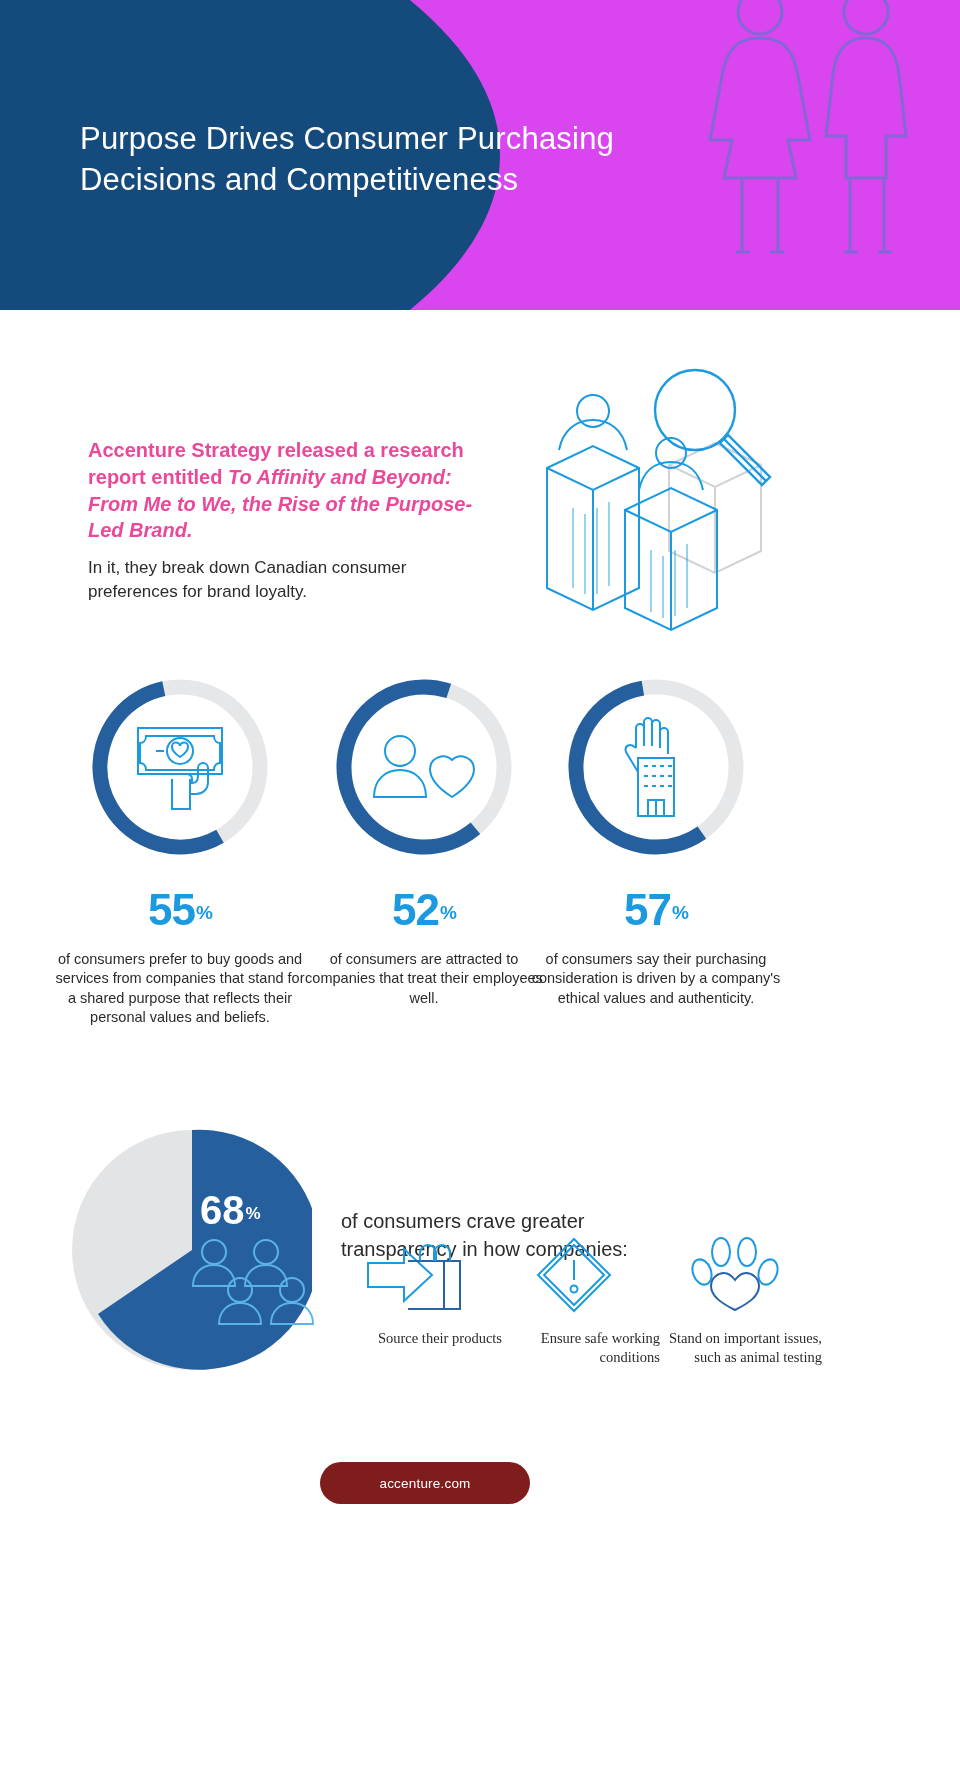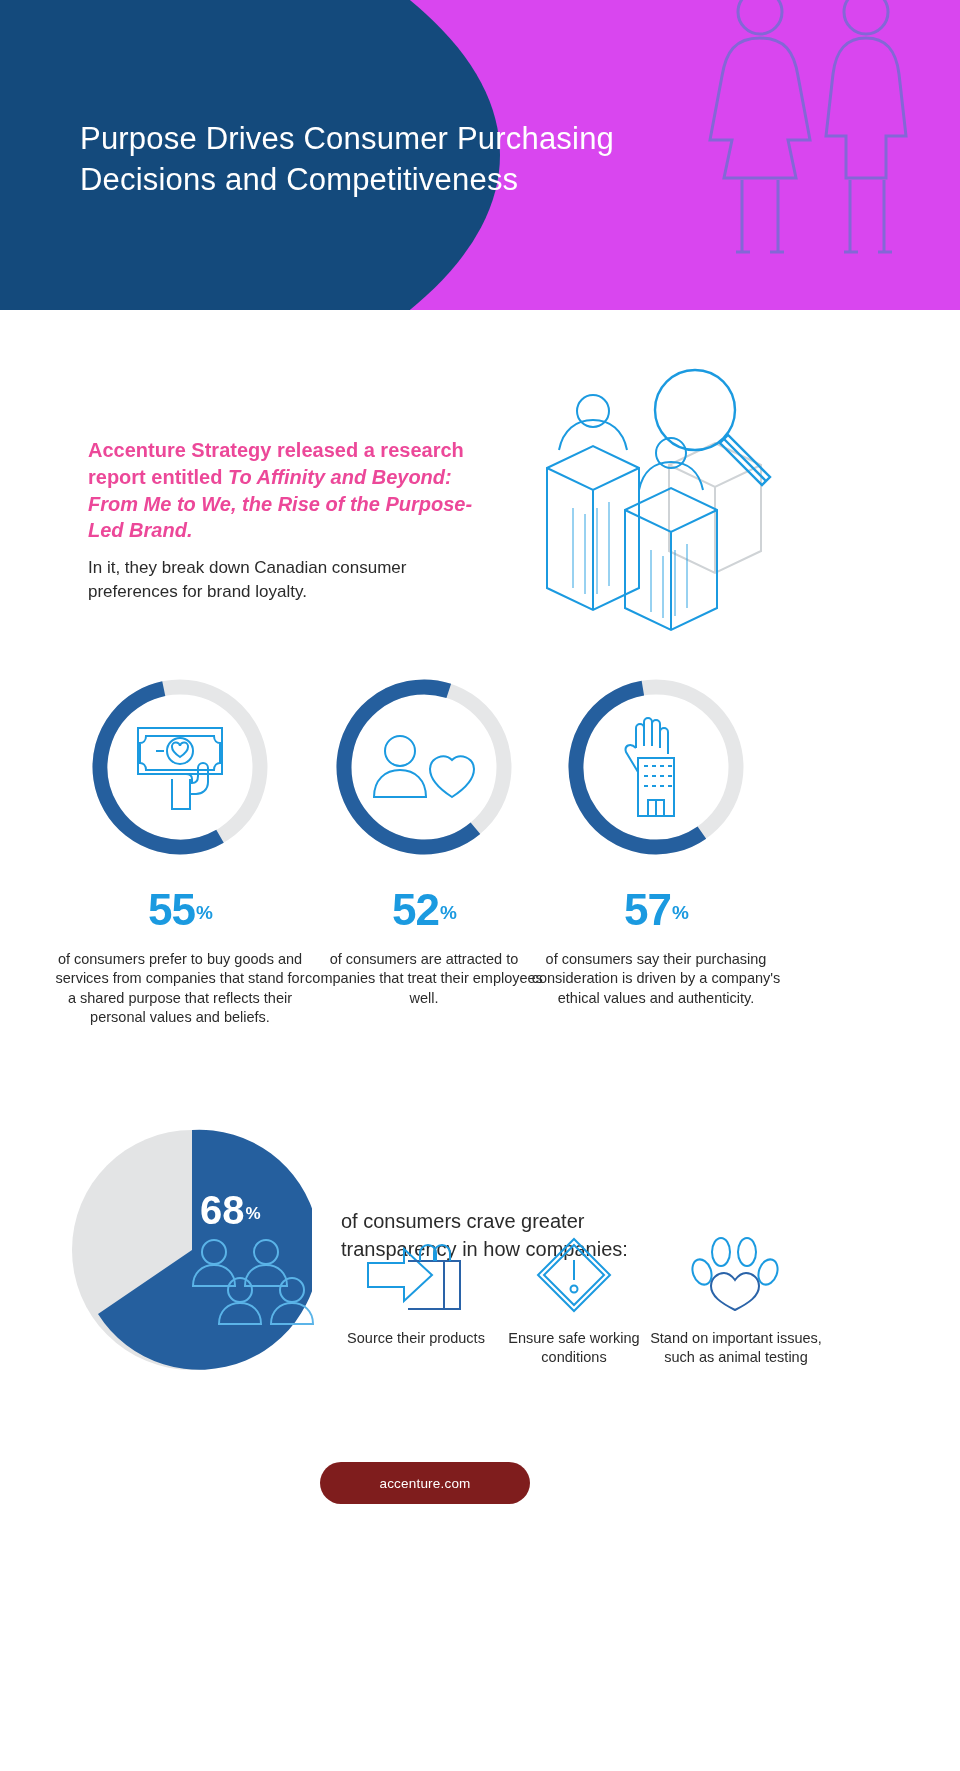--- a/index.html
+++ b/index.html
@@ -85,21 +85,21 @@
     position:absolute;left:128px;top:62px;
     color:#ffffff;font-weight:700;font-size:40px;line-height:1;
   }
   .pie-pct .sign{font-size:17px;font-weight:600;vertical-align:5px;margin-left:1px;}
   .pie-people{position:absolute;left:108px;top:110px;}
   .pie-lead{
     position:absolute;left:341px;top:32px;width:300px;
     font-size:20px;line-height:1.38;color:#2b2b2b;margin-top:48px;
   }
   .trio{position:absolute;left:330px;top:105px;width:520px;height:180px;}
-  .trio-col{position:absolute;top:0;width:172px;text-align:center;}
+  .trio-col{position:absolute;top:0;width:172px;text-align:right;font-family:Liberation Serif, serif;}
   .trio-col.t1{left:0px;}
   .trio-col.t2{left:158px;}
   .trio-col.t3{left:320px;}
   .trio-ico{height:84px;display:flex;align-items:center;justify-content:center;}
   .trio-lbl{margin-top:12px;font-size:14.5px;line-height:1.33;color:#2b2b2b;}
 
   
   .cta{
     position:absolute;left:320px;top:1462px;
     width:210px;height:42px;border-radius:21px;

